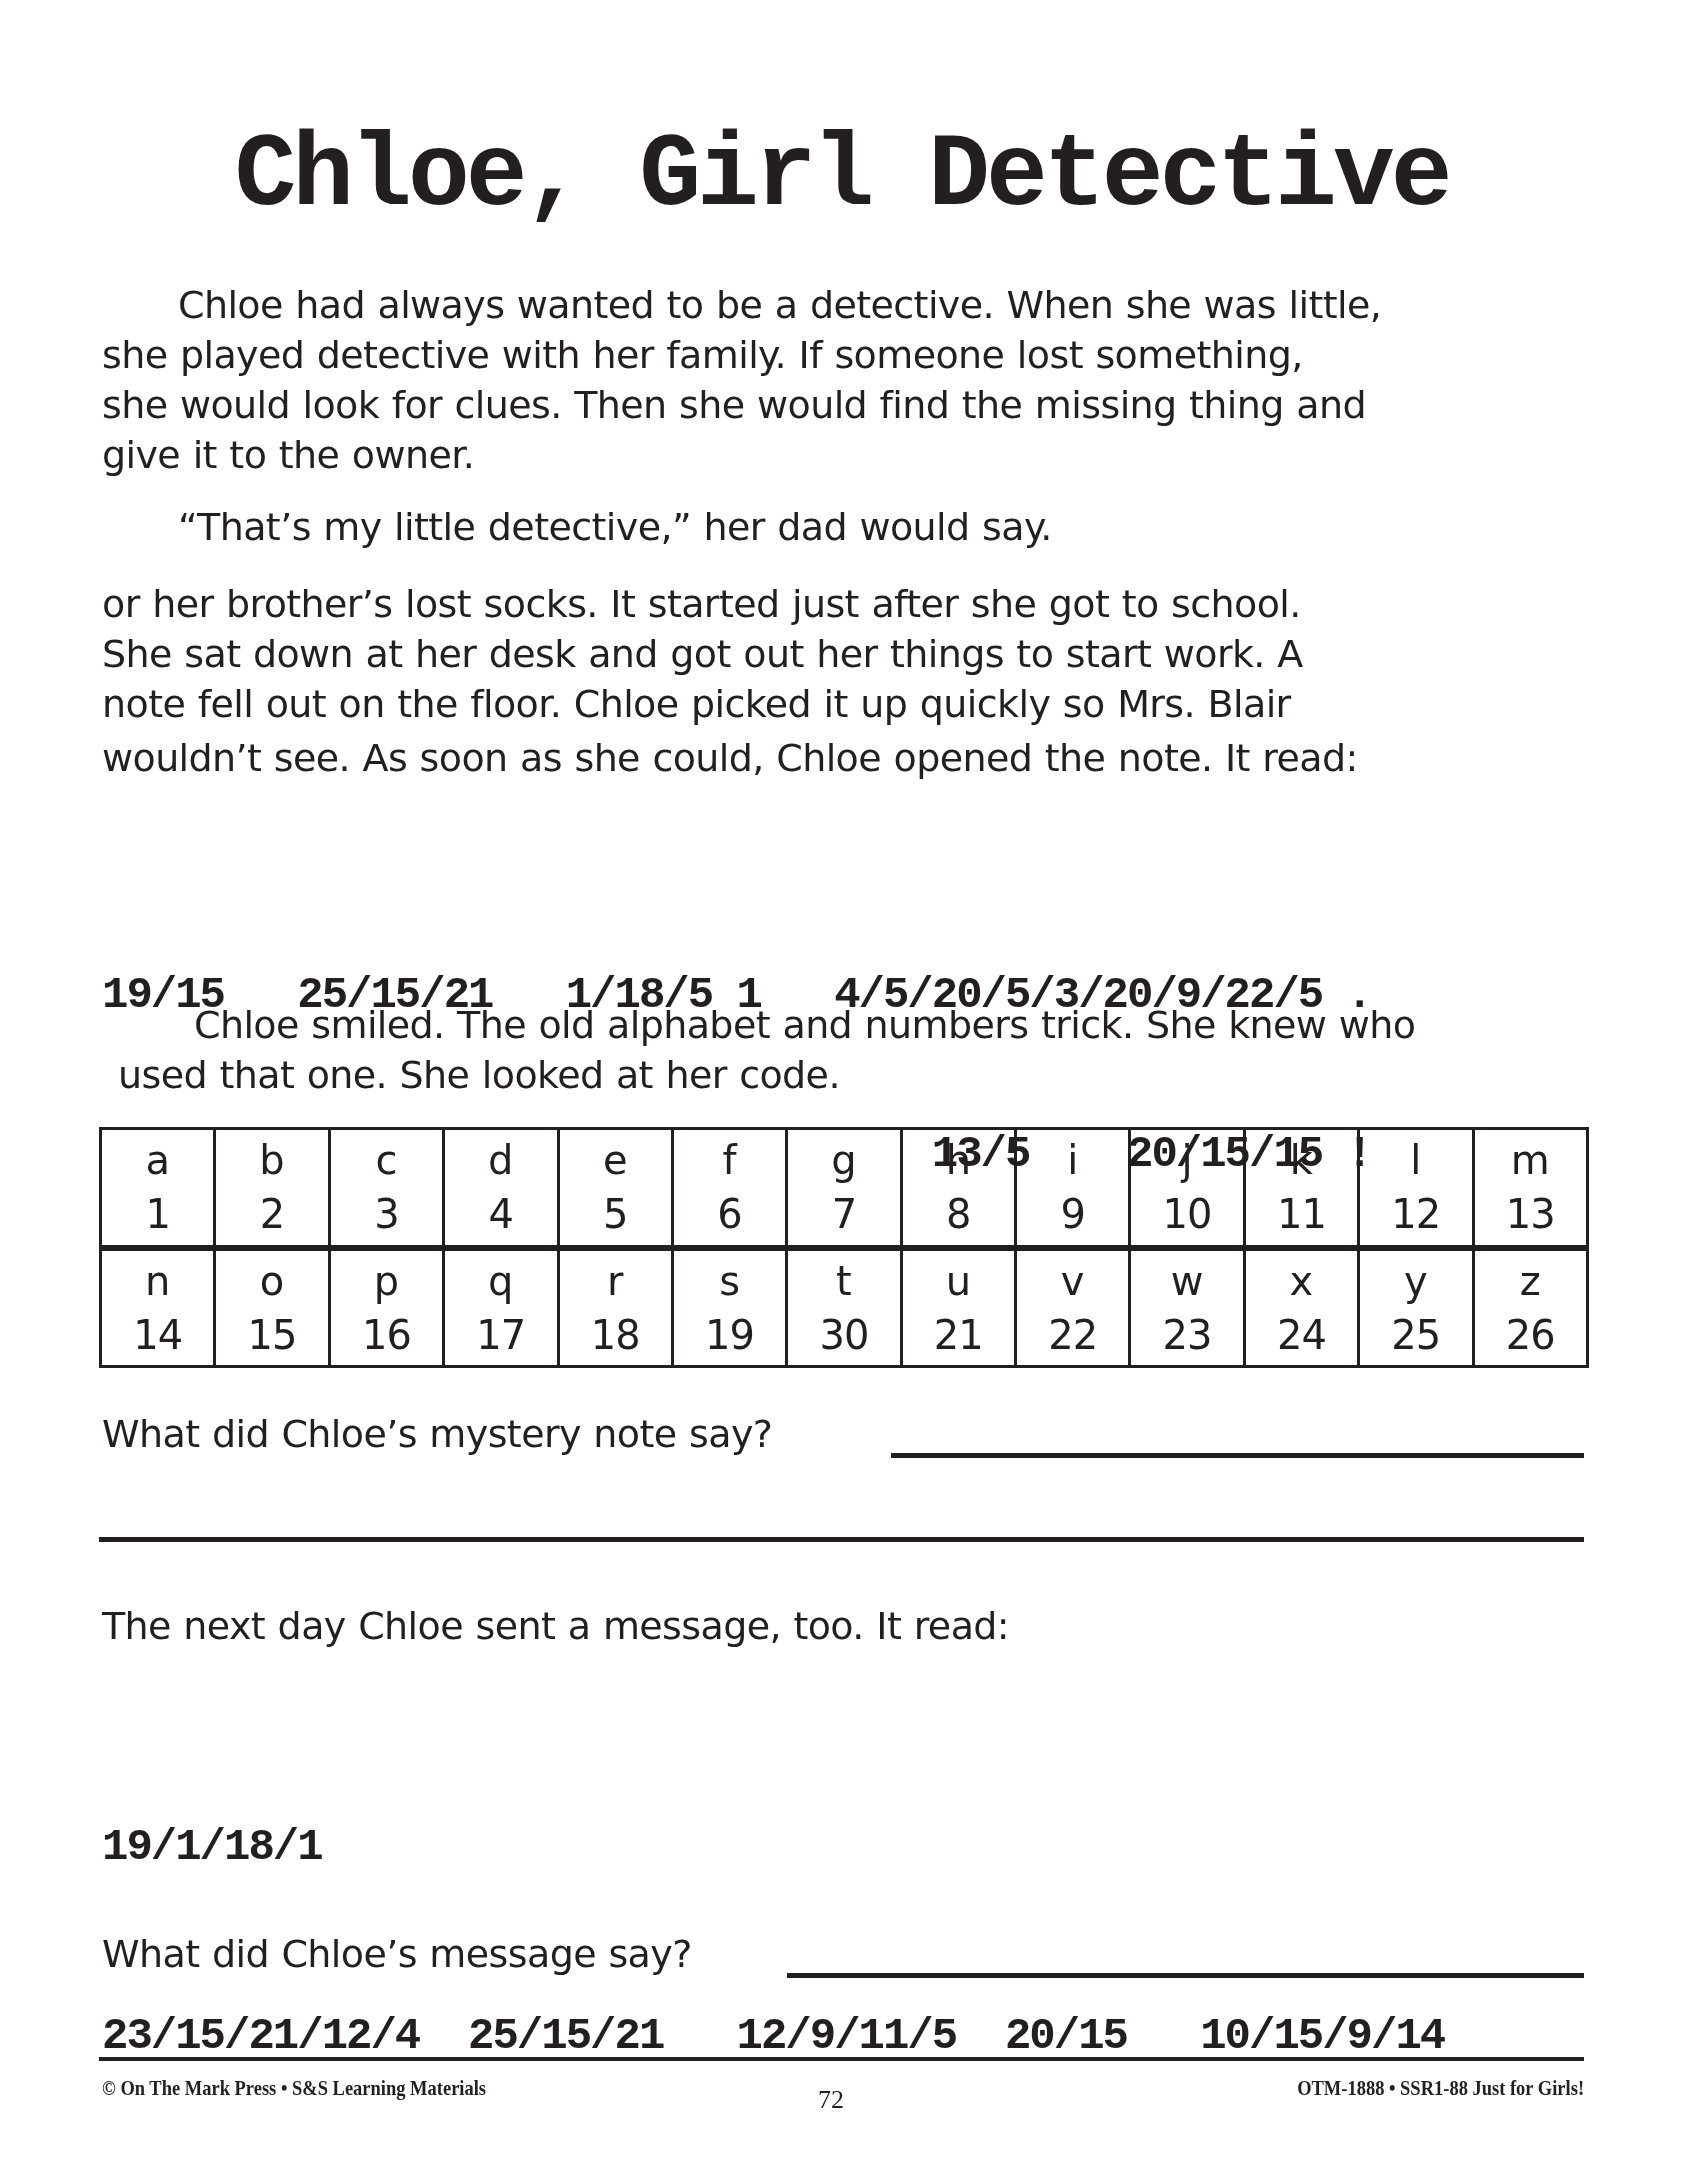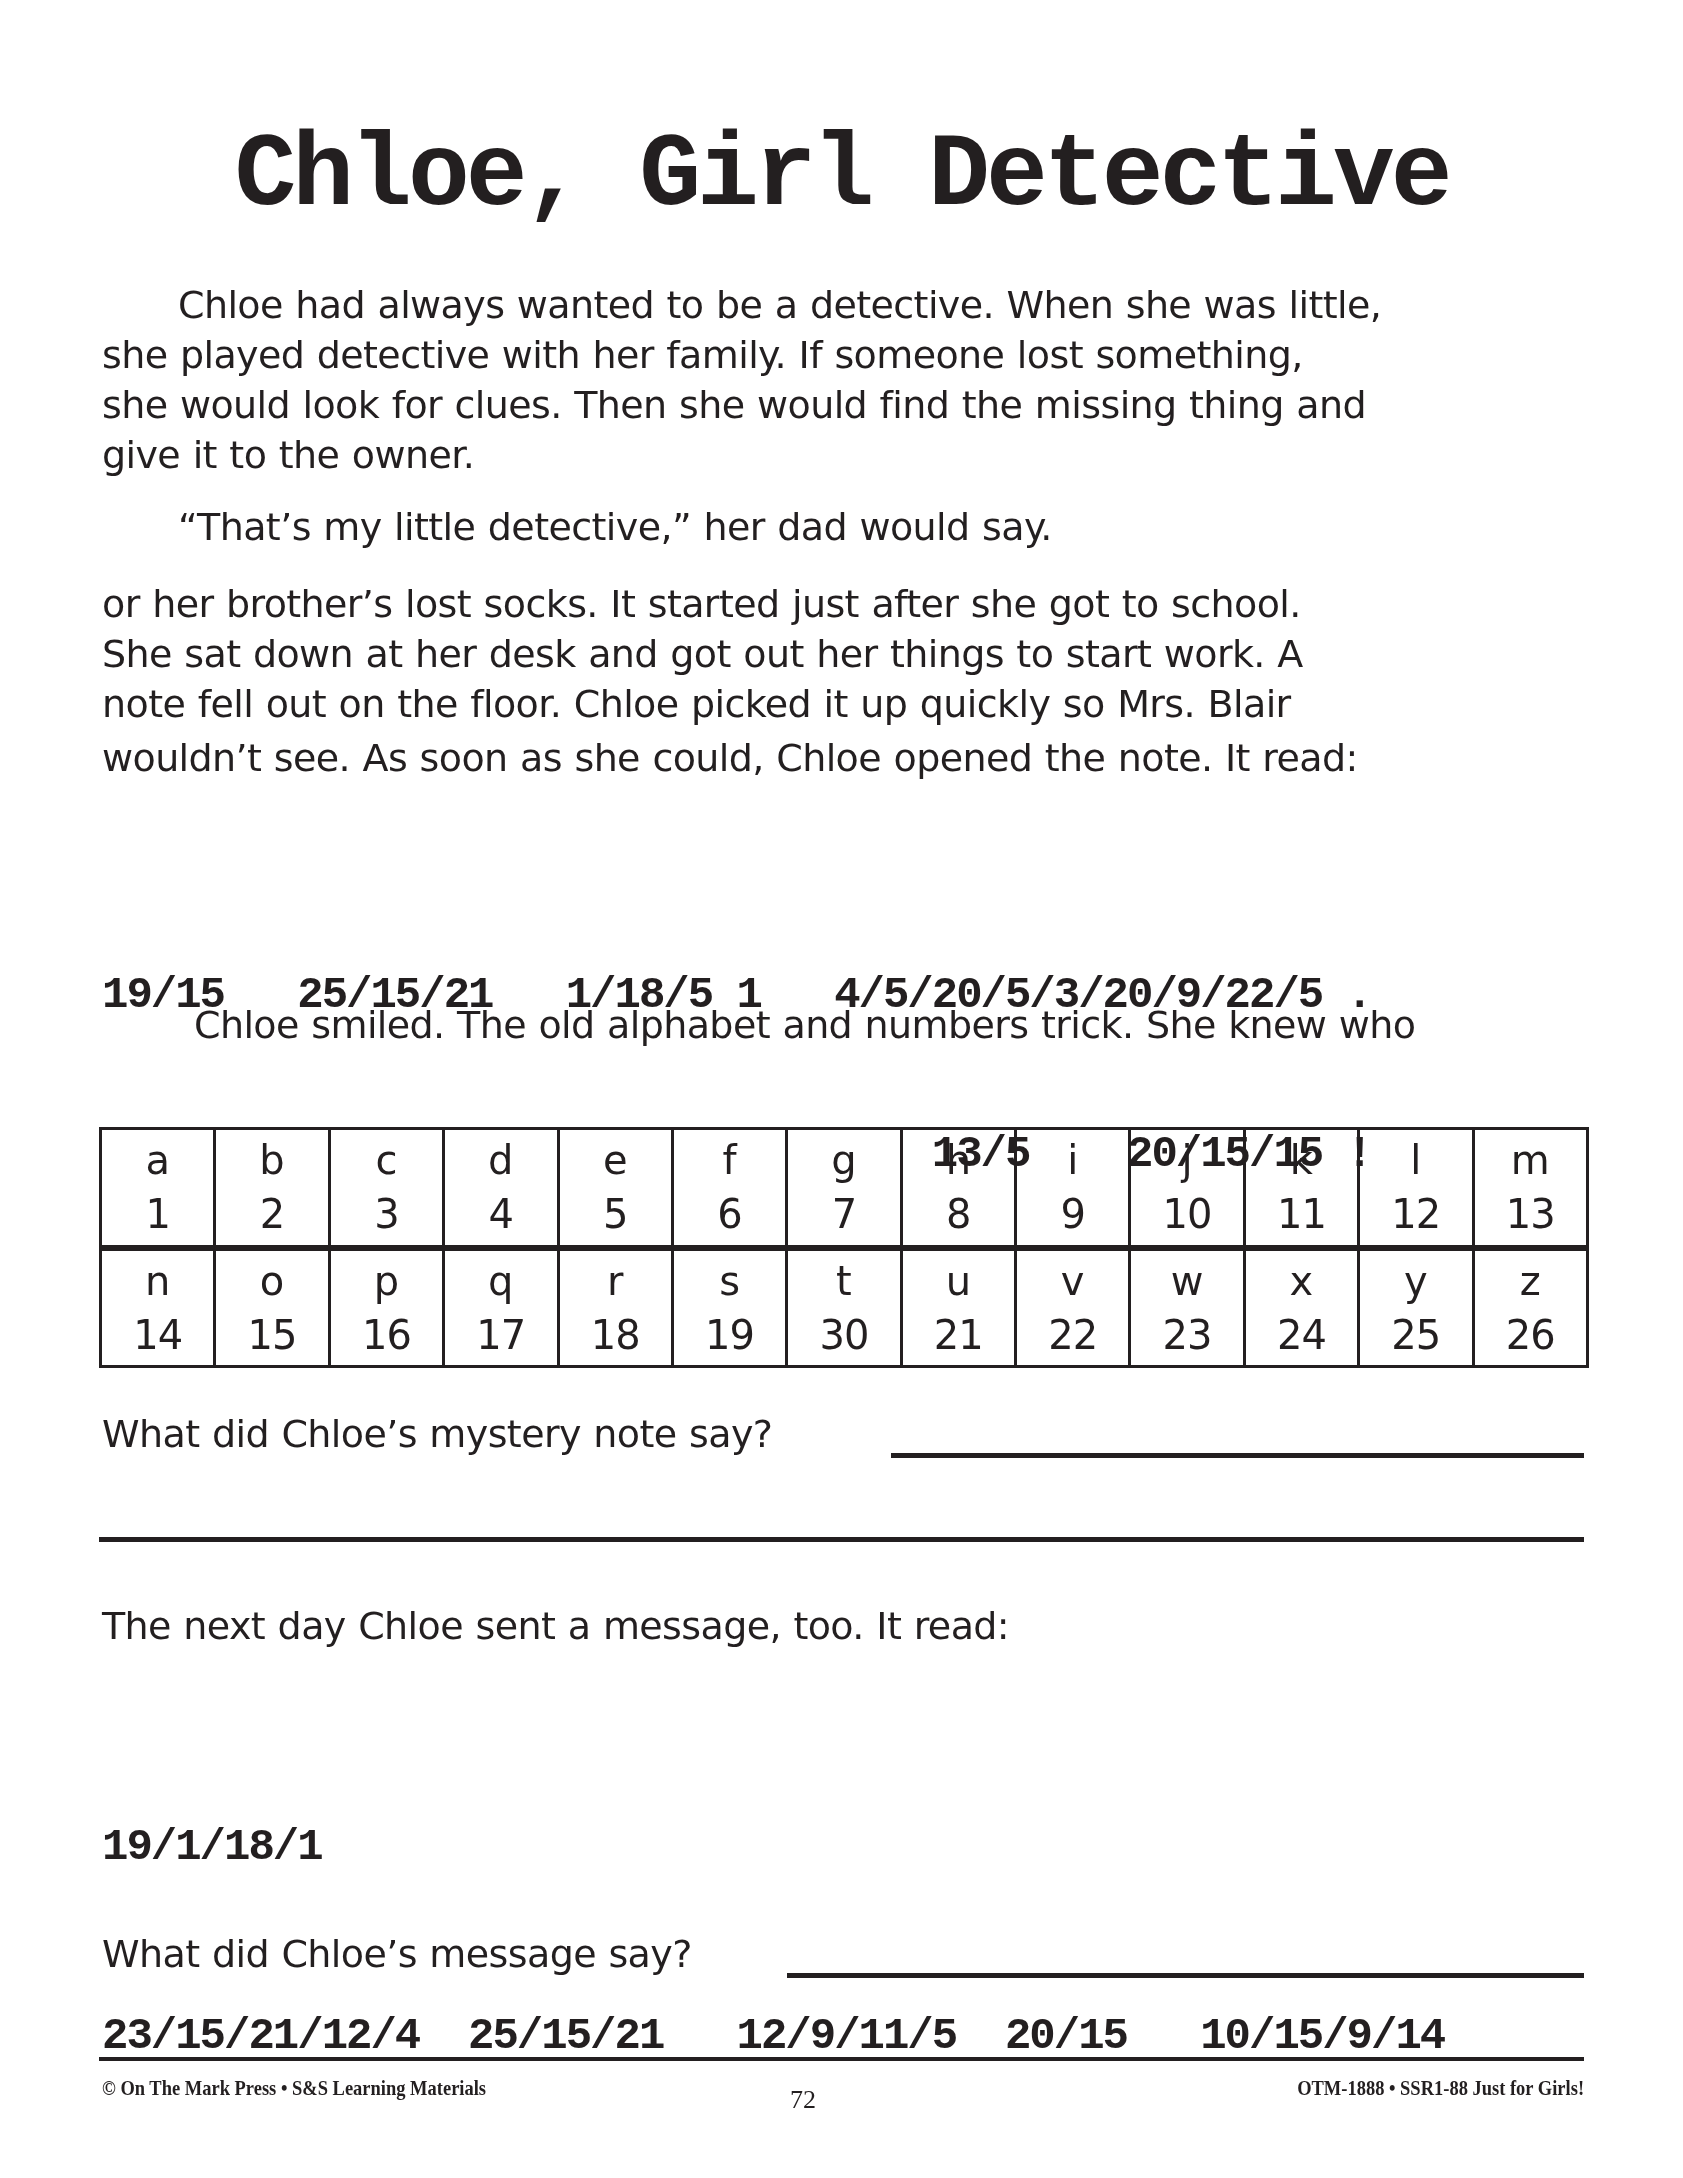--- a/index.html
+++ b/index.html
@@ -66,20 +66,21 @@
   <span class="ln" style="margin-top:4px;">wouldn’t see. As soon as she could, Chloe opened the note. It read:</span>
 </div>
 
 <div class="abs code" style="top:858px;text-align:right;">
   <span class="ln">19/15   25/15/21   1/18/5 1   4/5/20/5/3/20/9/22/5 .</span>
   <span class="ln" style="margin-top:-6px;">13/5    20/15/15 !</span>
 </div>
 
 <div class="abs para" style="top:1000px;margin-left:16px;">
   <span class="ln indent">Chloe smiled. The old alphabet and numbers trick. She knew who</span>
+  <span class="ln">used that one. She looked at her code.</span>
 </div>
 
 <table class="cipher">
   <tbody>
       <tr class="top">
     <td>
           <span class="letter">a</span>
           <span class="num">1</span>
         </td>
     <td>
@@ -204,15 +205,15 @@
   
 </div>
 
 <div class="abs para" style="top:1929px; width:auto;">
   <span class="ln">What did Chloe’s message say?</span>
 </div>
 <div class="abs rule" style="left:787px; top:1973px; width:797px;"></div>
 
 <div class="abs rule" style="left:99px; top:2057px; width:1485px; height:4px;"></div>
 <div class="abs footer" style="left:102px; top:2076px; transform-origin:left top;">© On The Mark Press • S&amp;S Learning Materials</div>
-<div class="abs page-num" style="left:790px; top:2085px;">72</div>
+<div class="abs page-num" style="left:818px; top:2085px;">72</div>
 <div class="abs footer" style="right:99px; top:2076px; transform-origin:right top;">OTM-1888 • SSR1-88 Just for Girls!</div>
 
 
 </body></html>

